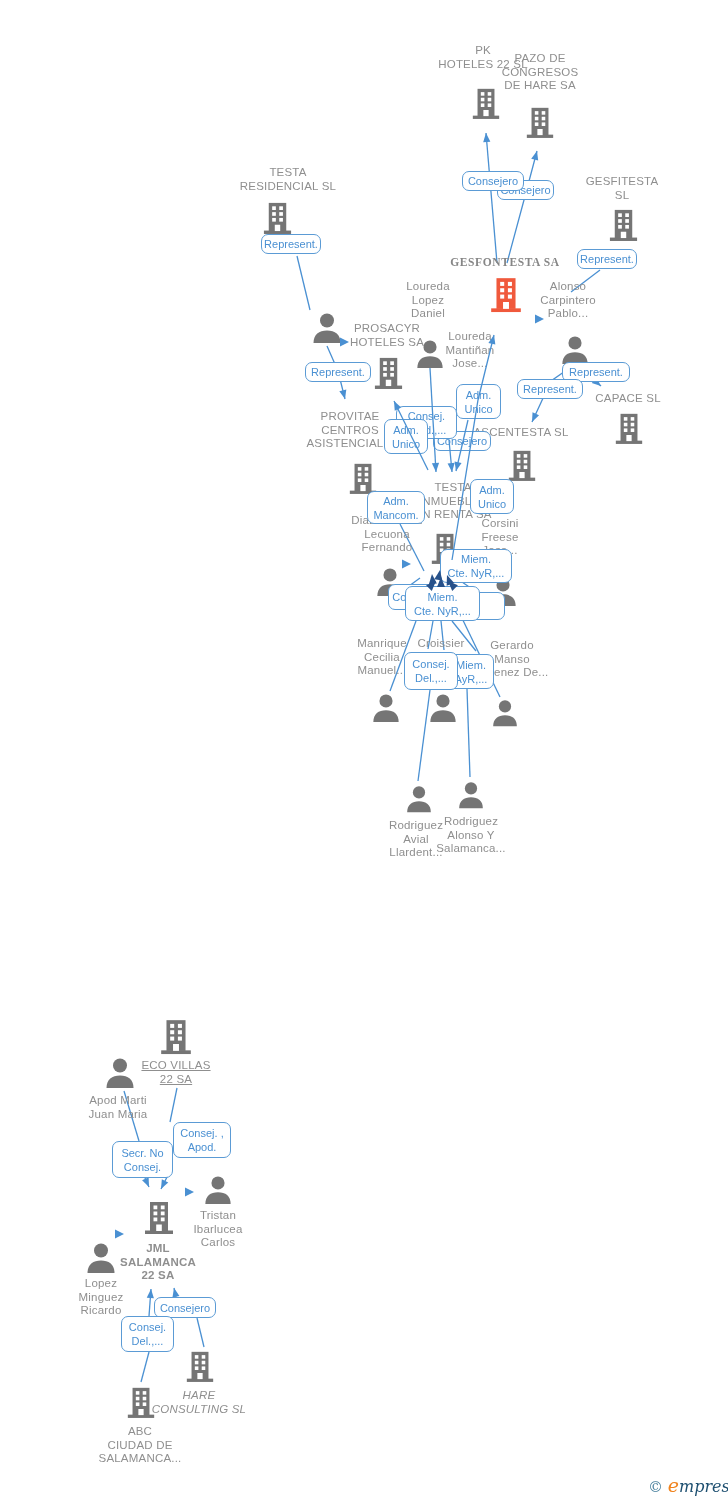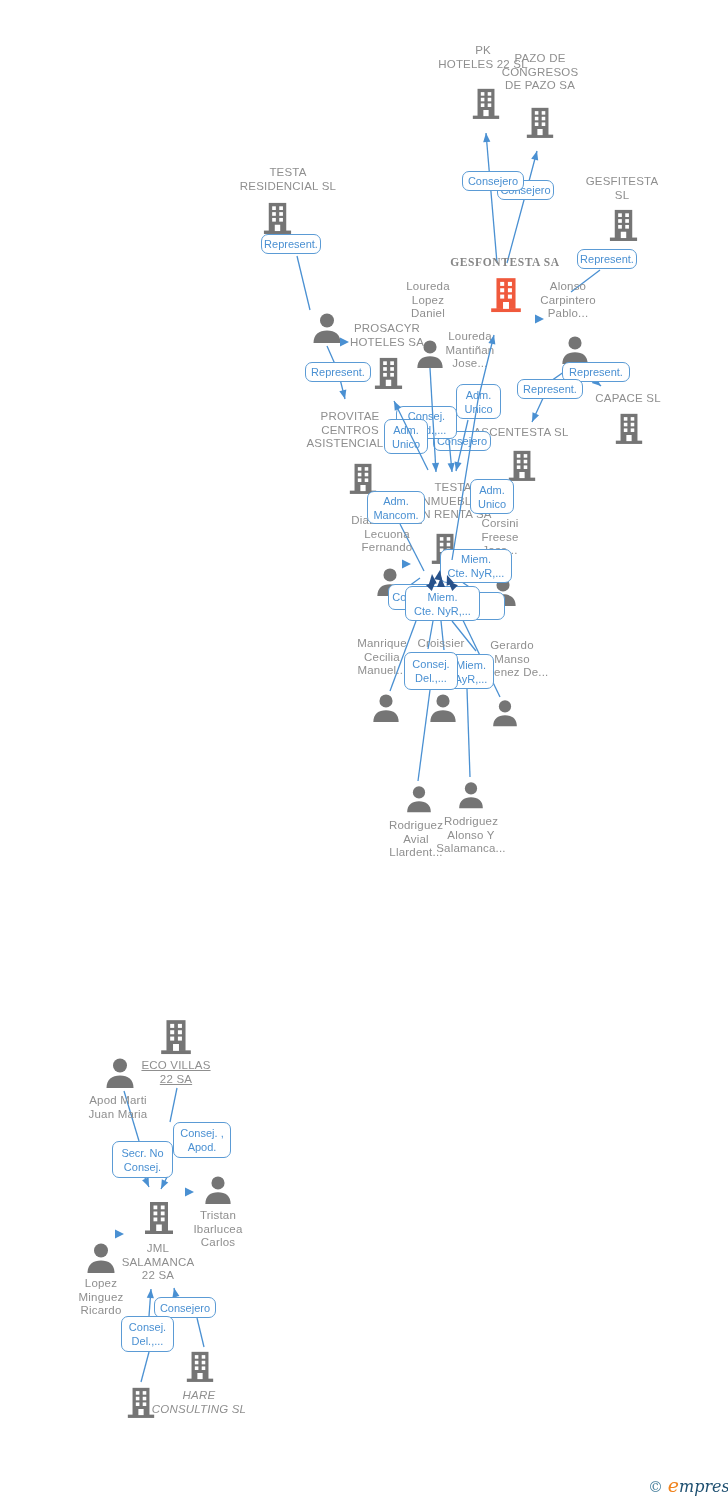--- a/index.html
+++ b/index.html
@@ -116,21 +116,21 @@
       <rect x="11.5" y="12.5" width="3.8" height="3.8"></rect>
           <rect x="18.8" y="12.5" width="3.8" height="3.8"></rect>
       <rect x="11.5" y="18.5" width="3.8" height="3.8"></rect>
           <rect x="18.8" y="18.5" width="3.8" height="3.8"></rect>
       <rect x="14.2" y="25.5" width="5.6" height="6.5"></rect>
     </g>
       </svg></div>
     <div class="lbl" style="left: 540px; top: 52px;">
       <div>PAZO DE</div>
       <div>CONGRESOS</div>
-      <div>DE PAZO SA</div>
+      <div>DE HARE SA</div>
     </div>
     <div class="icon" style="left: 260.5px; top: 200px;"><svg width="33" height="34.94117647058823" viewBox="0 0 34 36">
     <rect x="3" y="31.5" width="28" height="3.5" fill="#757575"></rect>
     <rect x="8" y="3" width="18" height="29" fill="#757575"></rect>
     <g fill="#ffffff">
       <rect x="11.5" y="6.5" width="3.8" height="3.8"></rect>
           <rect x="18.8" y="6.5" width="3.8" height="3.8"></rect>
       <rect x="11.5" y="12.5" width="3.8" height="3.8"></rect>
           <rect x="18.8" y="12.5" width="3.8" height="3.8"></rect>
       <rect x="11.5" y="18.5" width="3.8" height="3.8"></rect>
@@ -283,21 +283,21 @@
     <g fill="#ffffff">
       <rect x="11.5" y="6.5" width="3.8" height="3.8"></rect>
           <rect x="18.8" y="6.5" width="3.8" height="3.8"></rect>
       <rect x="11.5" y="12.5" width="3.8" height="3.8"></rect>
           <rect x="18.8" y="12.5" width="3.8" height="3.8"></rect>
       <rect x="11.5" y="18.5" width="3.8" height="3.8"></rect>
           <rect x="18.8" y="18.5" width="3.8" height="3.8"></rect>
       <rect x="14.2" y="25.5" width="5.6" height="6.5"></rect>
     </g>
       </svg></div>
-    <div class="lbl" style="left: 158px; top: 1242px;">
+    <div class="lbl" style="left: 158px; top: 1242px; font-weight: bold;">
       <div>JML</div>
       <div>SALAMANCA</div>
       <div>22 SA</div>
     </div>
     <div class="icon" style="left: 184px; top: 1349px;"><svg width="32" height="33.88235294117647" viewBox="0 0 34 36">
     <rect x="3" y="31.5" width="28" height="3.5" fill="#757575"></rect>
     <rect x="8" y="3" width="18" height="29" fill="#757575"></rect>
     <g fill="#ffffff">
       <rect x="11.5" y="6.5" width="3.8" height="3.8"></rect>
           <rect x="18.8" y="6.5" width="3.8" height="3.8"></rect>
@@ -318,20 +318,25 @@
     <g fill="#ffffff">
       <rect x="11.5" y="6.5" width="3.8" height="3.8"></rect>
           <rect x="18.8" y="6.5" width="3.8" height="3.8"></rect>
       <rect x="11.5" y="12.5" width="3.8" height="3.8"></rect>
           <rect x="18.8" y="12.5" width="3.8" height="3.8"></rect>
       <rect x="11.5" y="18.5" width="3.8" height="3.8"></rect>
           <rect x="18.8" y="18.5" width="3.8" height="3.8"></rect>
       <rect x="14.2" y="25.5" width="5.6" height="6.5"></rect>
     </g>
       </svg></div>
+    <div class="lbl" style="left: 140px; top: 1425px;">
+      <div>ABC</div>
+      <div>CIUDAD DE</div>
+      <div>SALAMANCA...</div>
+    </div>
     <div class="icon" style="left: 311px; top: 312px;"><svg width="32" height="32" viewBox="0 0 32 32">
     <circle cx="16" cy="8.5" r="7" fill="#757575"></circle>
     <path d="M2.5,31 C2.5,22.5 8,18.5 16,18.5 C24,18.5 29.5,22.5 29.5,31 Z" fill="#757575"></path>
       </svg></div>
     <div class="icon" style="left: 415px; top: 339px;"><svg width="30" height="30" viewBox="0 0 32 32">
     <circle cx="16" cy="8.5" r="7" fill="#757575"></circle>
     <path d="M2.5,31 C2.5,22.5 8,18.5 16,18.5 C24,18.5 29.5,22.5 29.5,31 Z" fill="#757575"></path>
       </svg></div>
     <div class="lbl" style="left: 428px; top: 280px;">
       <div>Loureda</div>

